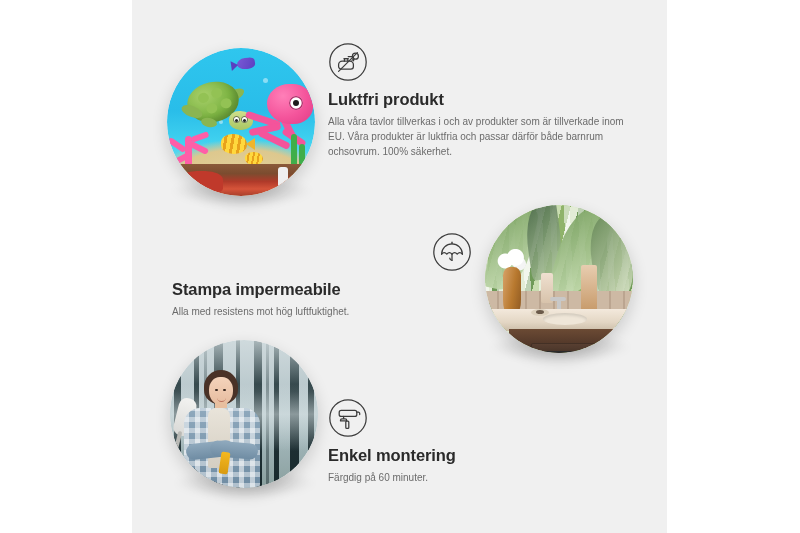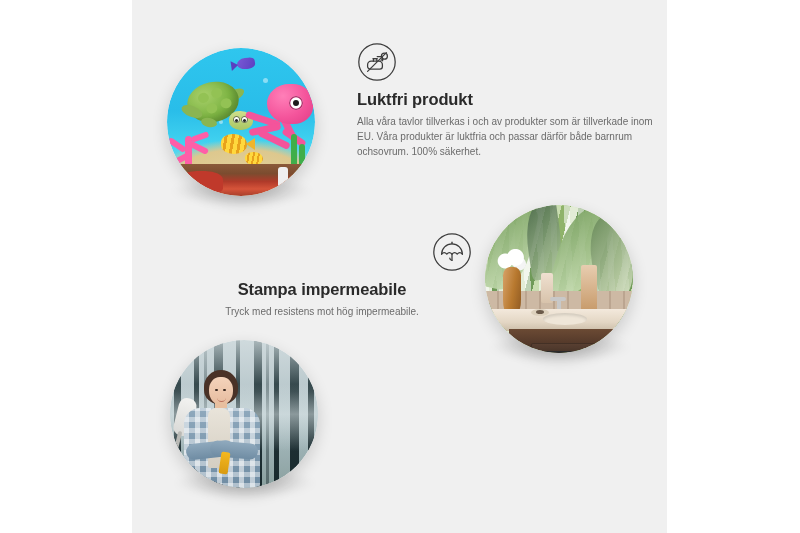--- a/index.html
+++ b/index.html
@@ -52,21 +52,21 @@
   }
 
   .feature-desc {
     font-size: 10px;
     color: #6b6b6b;
     line-height: 1.5;
     margin: 0;
   }
 
   .align-left  { text-align: left; }
-  .align-right { text-align: center; }
+  .align-right { text-align: left; }
 
   
   .icon-badge {
     width: 40px;
     height: 40px;
     display: block;
   }
   .icon-badge svg { display: block; width: 40px; height: 40px; }
 
   
@@ -436,21 +436,21 @@
             <b></b>
           </div>
 
         <div class="yellowfish"></div>
         <div class="yellowfish2"></div>
 
         <div class="sea-bottomstrip"></div>
       </div>
     </div>
 
-    <div class="feature" style="left:196px; top:42px; width:300px;margin-left:29px;">
+    <div class="feature" style="left:196px; top:42px; width:300px;">
       <span class="icon-badge">
         <svg viewBox="0 0 40 40" fill="none" stroke="#3c3c3c" stroke-width="1.25" stroke-linecap="round" stroke-linejoin="round">
           <circle cx="20" cy="20" r="18.2"></circle>
           <path d="M14.2 19.2 h7.6 a3.6 3.6 0 0 1 3.6 3.6 v1.6 a2.6 2.6 0 0 1 -2.6 2.6 h-9.6 a2.6 2.6 0 0 1 -2.6 -2.6 v-1.6 a3.6 3.6 0 0 1 3.6 -3.6 z"></path>
           <path d="M16.4 19.2 v-2.6 h3.4 v2.6"></path>
           <path d="M16.0 16.6 h4.2"></path>
           <path d="M20.2 14.6 h3.4 a2 2 0 0 1 2 2 v2.2"></path>
           <circle cx="27.4" cy="14.2" r="3.0"></circle>
           <path d="M25.6 16.9 l-1.6 1.5"></path>
           <path d="M10.6 29.4 L29.4 10.6"></path>
@@ -500,21 +500,21 @@
           <path d="M9.6 22.2 a10.4 10.4 0 0 1 20.8 0"></path>
           <path d="M9.6 22.2 q2.6 -3.4 5.2 0 q2.6 -3.4 5.2 0 q2.6 -3.4 5.2 0 q2.6 -3.4 5.2 0"></path>
           <path d="M20 22.2 v6.1"></path>
           <path d="M20 28.3 a2.2 2.2 0 0 1 -2.2 -2.2"></path>
           <path d="M20 11.8 v-1.6"></path>
         </svg>
       </span>
 
       <div class="feature-text align-right" style="top:48px; left:0; width:300px;">
         <div class="feature-title">Stampa impermeabile</div>
-        <div class="feature-desc">Tryck med resistens mot hög impermeabile.</div>
+        <div class="feature-desc">Alla med resistens mot hög luftfuktighet.</div>
       </div>
     </div>
 
     <div class="med-shadow" style="left:43px; top:468px; width:140px; height:30px;"></div>
 
     <div class="medallion m3">
       <div class="art">
         <div class="forest-bg"></div>
         <div class="trunk t1"></div>
         <div class="trunk t9"></div>
@@ -539,15 +539,31 @@
           <div class="w-neck"></div>
           <div class="w-shirt"></div>
           <div class="w-inner"></div>
           <div class="w-arm left"></div>
           <div class="w-arm right"></div>
           <div class="w-tool"></div>
         </div>
       </div>
     </div>
 
+    <div class="feature" style="left:196px; top:398px; width:300px;">
+      <span class="icon-badge">
+        <svg viewBox="0 0 40 40" fill="none" stroke="#3c3c3c" stroke-width="1.25" stroke-linecap="round" stroke-linejoin="round">
+          <circle cx="20" cy="20" r="18.2"></circle>
+          <rect x="11.2" y="12.4" width="17.6" height="6.0" rx="2.0"></rect>
+          <path d="M15.6 18.4 v2.4 h-1.6 a1.5 1.5 0 0 0 -1.5 1.5 v0.6 h6.2 v-0.6 a1.5 1.5 0 0 0 -1.5 -1.5 h-1.6"></path>
+          <rect x="17.8" y="23.0" width="3.0" height="7.4" rx="0.9"></rect>
+          <path d="M28.8 14.2 h1.6 a1.3 1.3 0 0 1 1.3 1.3 v1.0"></path>
+        </svg>
+      </span>
+
+      <div class="feature-text align-left" style="top:48px; left:0; width:300px;">
+        <div class="feature-title">Enkel montering</div>
+        <div class="feature-desc">Färgdig på 60 minuter.</div>
+      </div>
+    </div>
 
   </div>
 </div>
 
 </body></html>

